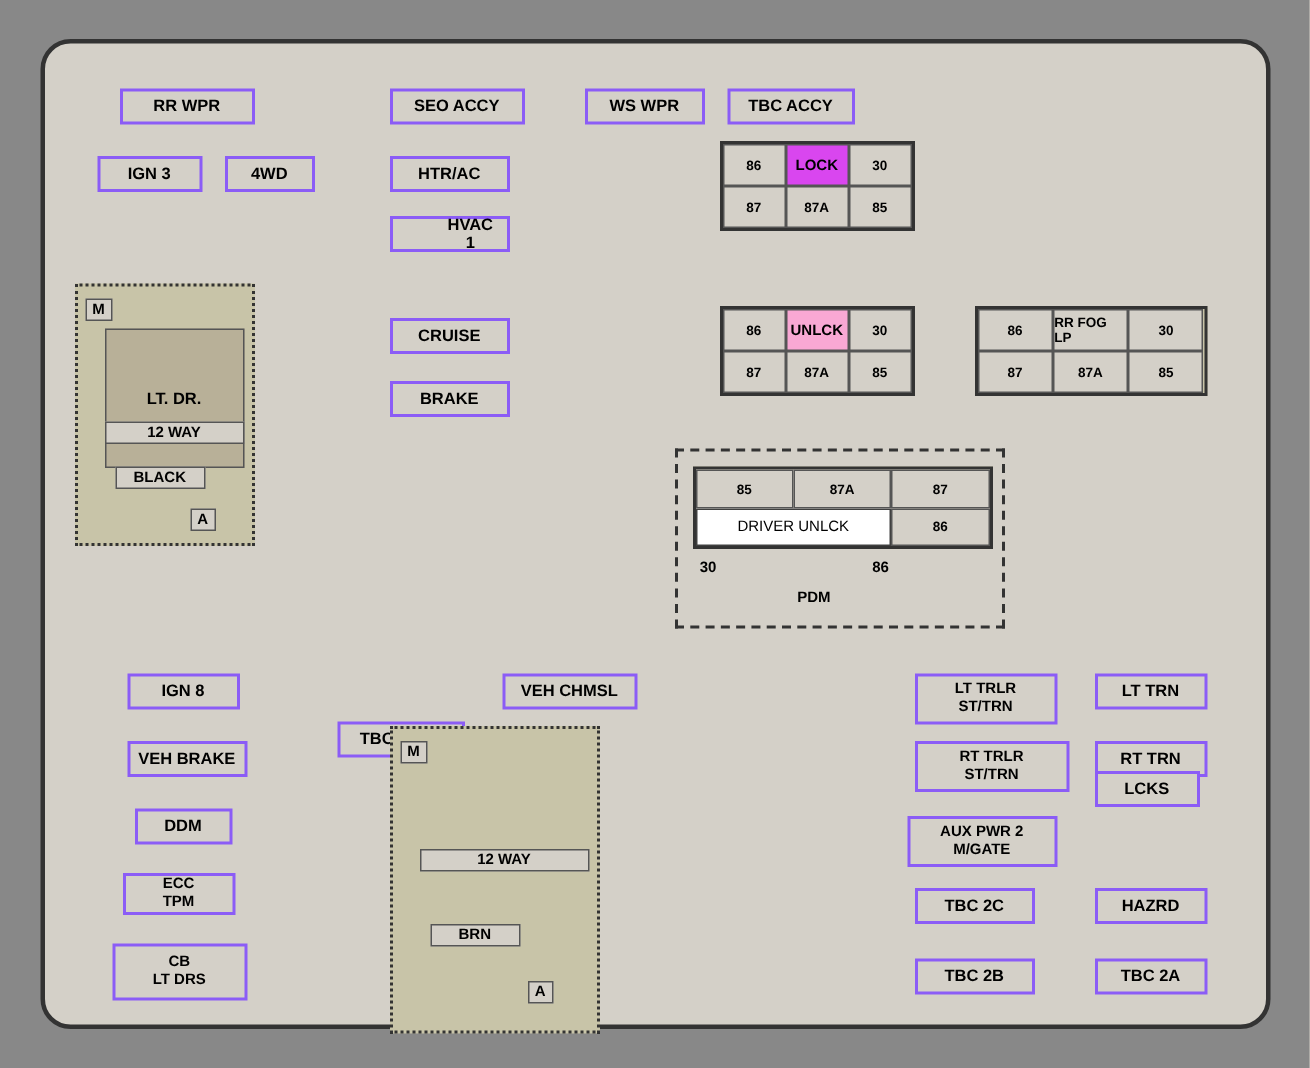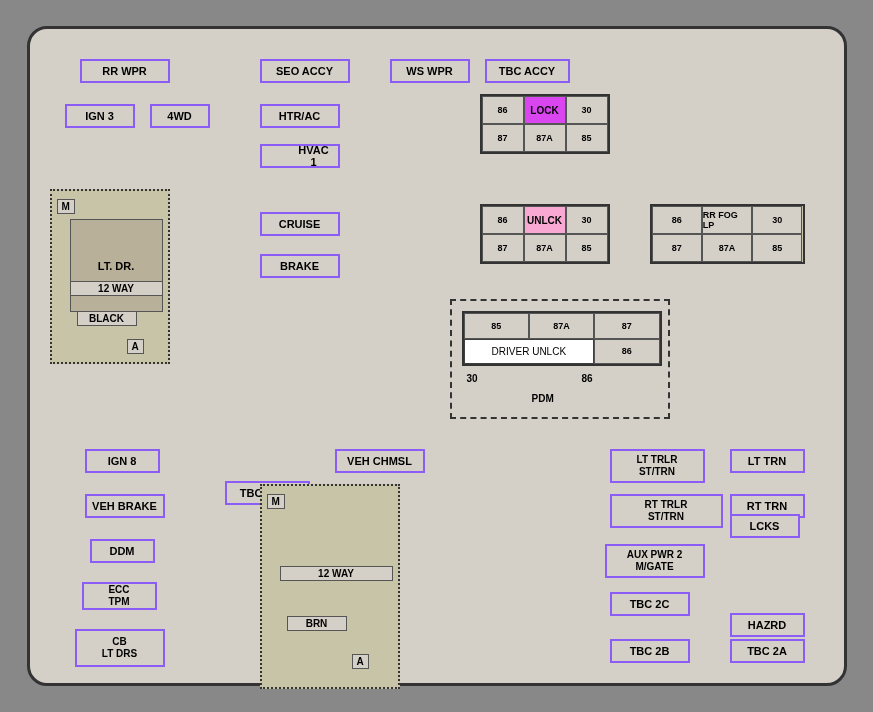--- a/index.html
+++ b/index.html
@@ -188,35 +188,35 @@
     <div class="conn-label" style="left:90px;top:168px;">A</div>
   </div>
 
   <div class="label-box" style="left:580px;top:420px;width:95px;height:34px;line-height:1.2;">
     <span style="white-space:pre-line;font-size:10px;font-weight:bold;text-align:center;">LT TRLR
 ST/TRN</span>
   </div>
 
   <div class="label-box" style="left:700px;top:420px;width:75px;height:24px;">LT TRN</div>
 
-  <div class="label-box" style="left:580px;top:465px;width:113px;height:34px;line-height:1.2;">
+  <div class="label-box" style="left:580px;top:465px;width:103px;height:34px;line-height:1.2;">
     <span style="white-space:pre-line;font-size:10px;font-weight:bold;">RT TRLR
 ST/TRN</span>
   </div>
 
   <div class="label-box" style="left:700px;top:465px;width:75px;height:24px;">RT TRN</div>
 
   <div class="label-box" style="left:575px;top:515px;width:100px;height:34px;line-height:1.2;">
     <span style="white-space:pre-line;font-size:10px;font-weight:bold;">AUX PWR 2
 M/GATE</span>
   </div>
 
   <div class="label-box" style="left:700px;top:485px;width:70px;height:24px;">LCKS</div>
 
   <div class="label-box" style="left:580px;top:563px;width:80px;height:24px;">TBC 2C</div>
 
-  <div class="label-box" style="left:700px;top:563px;width:75px;height:24px;margin-top:21px;">HAZRD</div>
+  <div class="label-box" style="left:700px;top:563px;width:75px;height:24px;">HAZRD</div>
 
   <div class="label-box" style="left:580px;top:610px;width:80px;height:24px;">TBC 2B</div>
 
   <div class="label-box" style="left:700px;top:610px;width:75px;height:24px;">TBC 2A</div>
 
 </div>
 
 </body></html>

